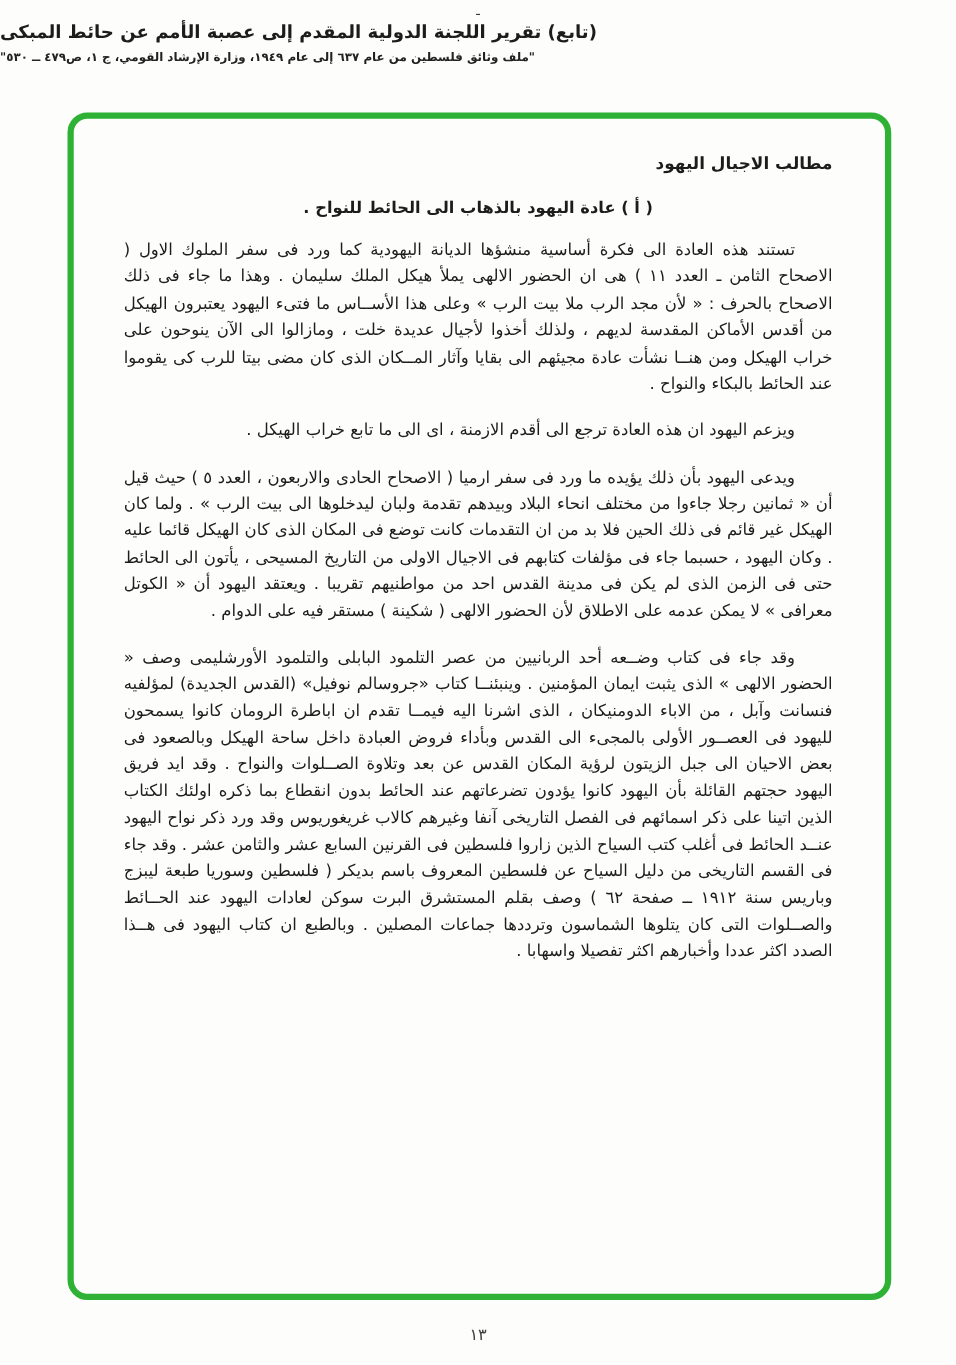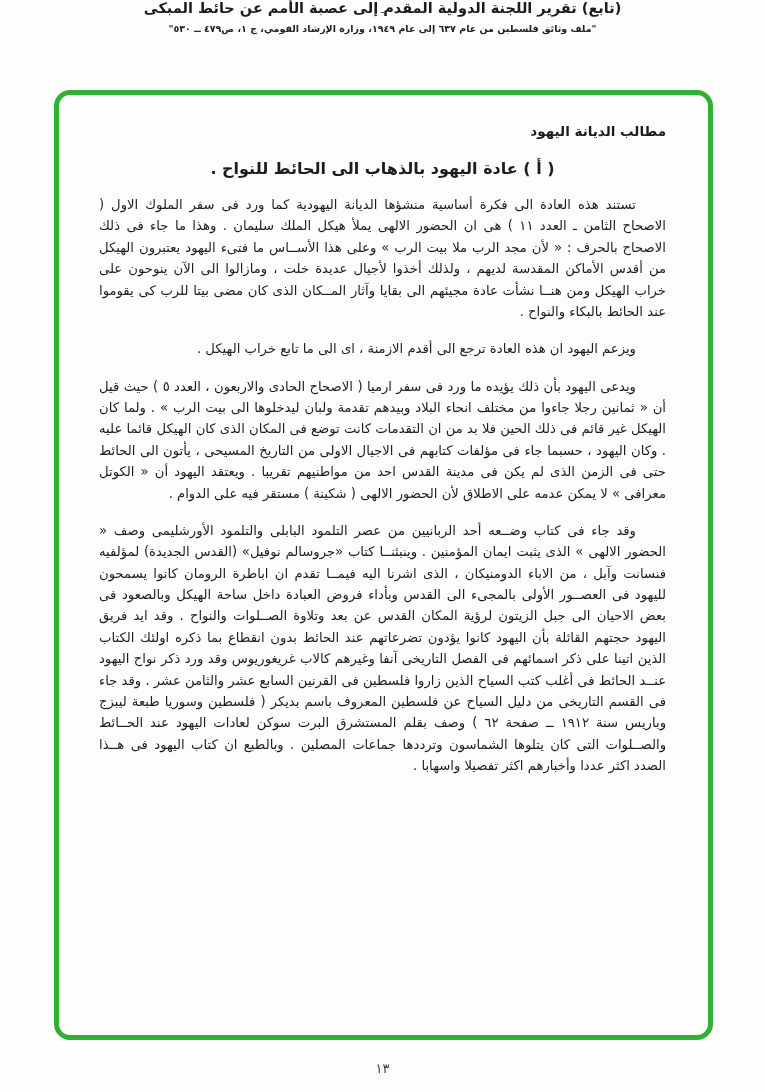--- a/index.html
+++ b/index.html
@@ -20,21 +20,22 @@
   .top-mark {
     position: absolute;
     top: 4px;
     left: 0;
     right: 0;
     text-align: center;
     font-size: 10px;
     color: #333;
   }
   .doc-header {
-    text-align: center;
+    padding-top: 18px;
+    text-align: left;
   }
   .doc-title {
     font-weight: bold;
     font-size: 14.5px;
     letter-spacing: 0.2px;
   }
   .doc-source {
     font-size: 9.5px;
     margin-top: 7px;
     color: #222;
@@ -53,21 +54,21 @@
     overflow: hidden;
   }
   .section-title {
     font-weight: bold;
     font-size: 13.5px;
     margin: 2px 0 20px 0;
     text-align: right;
   }
   .subsection-title {
     font-weight: bold;
-    font-size: 16px;
+    font-size: 13px;
     margin: 0 0 16px 0;
     text-align: center;
   }
   .para {
     font-size: 13.2px;
     line-height: 1.62;
     text-align: justify;
     text-align-last: right;
     margin: 16px 0 13px 0;
     text-indent: 30px;
@@ -88,21 +89,21 @@
 <div class="page">
 
   <div class="top-mark">ـ</div>
 
   <header class="doc-header">
     <div class="doc-title">(تابع) تقرير اللجنة الدولية المقدم إلى عصبة الأمم عن حائط المبكى</div>
     <div class="doc-source">"ملف وثائق فلسطين من عام ٦٣٧ إلى عام ١٩٤٩، وزارة الإرشاد القومي، ج ١، ص٤٧٩ ــ ٥٣٠"</div>
   </header>
 
   <div class="green-box">
-    <div class="section-title">مطالب الديانة اليهود</div>
+    <div class="section-title">مطالب الاجيال اليهود</div>
     <div class="subsection-title">( أ ) عادة اليهود بالذهاب الى الحائط للنواح .</div>
     <p class="para">تستند هذه العادة الى فكرة أساسية منشؤها الديانة اليهودية كما ورد فى سفر الملوك الاول ( الاصحاح الثامن ـ العدد ١١ ) هى ان الحضور الالهى يملأ هيكل الملك سليمان . وهذا ما جاء فى ذلك الاصحاح بالحرف : « لأن مجد الرب ملا بيت الرب » وعلى هذا الأســاس ما فتىء اليهود يعتبرون الهيكل من أقدس الأماكن المقدسة لديهم ، ولذلك أخذوا لأجيال عديدة خلت ، ومازالوا الى الآن ينوحون على خراب الهيكل ومن هنــا نشأت عادة مجيئهم الى بقايا وآثار المــكان الذى كان مضى بيتا للرب كى يقوموا عند الحائط بالبكاء والنواح .</p>
     <p class="para">ويزعم اليهود ان هذه العادة ترجع الى أقدم الازمنة ، اى الى ما تابع خراب الهيكل .</p>
     <p class="para">ويدعى اليهود بأن ذلك يؤيده ما ورد فى سفر ارميا ( الاصحاح الحادى والاربعون ، العدد ٥ ) حيث قيل أن « ثمانين رجلا جاءوا من مختلف انحاء البلاد وبيدهم تقدمة ولبان ليدخلوها الى بيت الرب » . ولما كان الهيكل غير قائم فى ذلك الحين فلا بد من ان التقدمات كانت توضع فى المكان الذى كان الهيكل قائما عليه . وكان اليهود ، حسبما جاء فى مؤلفات كتابهم فى الاجيال الاولى من التاريخ المسيحى ، يأتون الى الحائط حتى فى الزمن الذى لم يكن فى مدينة القدس احد من مواطنيهم تقريبا . ويعتقد اليهود أن « الكوتل معرافى » لا يمكن عدمه على الاطلاق لأن الحضور الالهى ( شكينة ) مستقر فيه على الدوام .</p>
     <p class="para">وقد جاء فى كتاب وضــعه أحد الربانيين من عصر التلمود البابلى والتلمود الأورشليمى وصف « الحضور الالهى » الذى يثبت ايمان المؤمنين . وينبئنــا كتاب «جروسالم نوفيل» (القدس الجديدة) لمؤلفيه فنسانت وآبل ، من الاباء الدومنيكان ، الذى اشرنا اليه فيمــا تقدم ان اباطرة الرومان كانوا يسمحون لليهود فى العصــور الأولى بالمجىء الى القدس وبأداء فروض العبادة داخل ساحة الهيكل وبالصعود فى بعض الاحيان الى جبل الزيتون لرؤية المكان القدس عن بعد وتلاوة الصــلوات والنواح . وقد ايد فريق اليهود حجتهم القائلة بأن اليهود كانوا يؤدون تضرعاتهم عند الحائط بدون انقطاع بما ذكره اولئك الكتاب الذين اتينا على ذكر اسمائهم فى الفصل التاريخى آنفا وغيرهم كالاب غريغوريوس وقد ورد ذكر نواح اليهود عنــد الحائط فى أغلب كتب السياح الذين زاروا فلسطين فى القرنين السابع عشر والثامن عشر . وقد جاء فى القسم التاريخى من دليل السياح عن فلسطين المعروف باسم بديكر ( فلسطين وسوريا طبعة ليبزج وباريس سنة ١٩١٢ ــ صفحة ٦٢ ) وصف بقلم المستشرق البرت سوكن لعادات اليهود عند الحــائط والصــلوات التى كان يتلوها الشماسون وترددها جماعات المصلين . وبالطبع ان كتاب اليهود فى هــذا الصدد اكثر عددا وأخبارهم اكثر تفصيلا واسهابا .</p>
   </div>
 
   <div class="page-number">١٣</div>
 
 </div>

